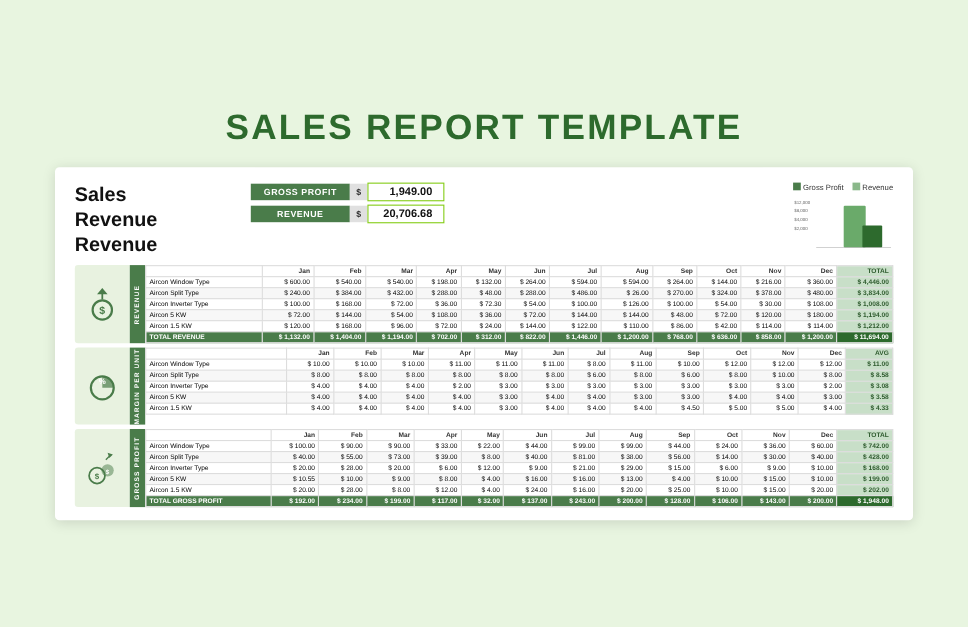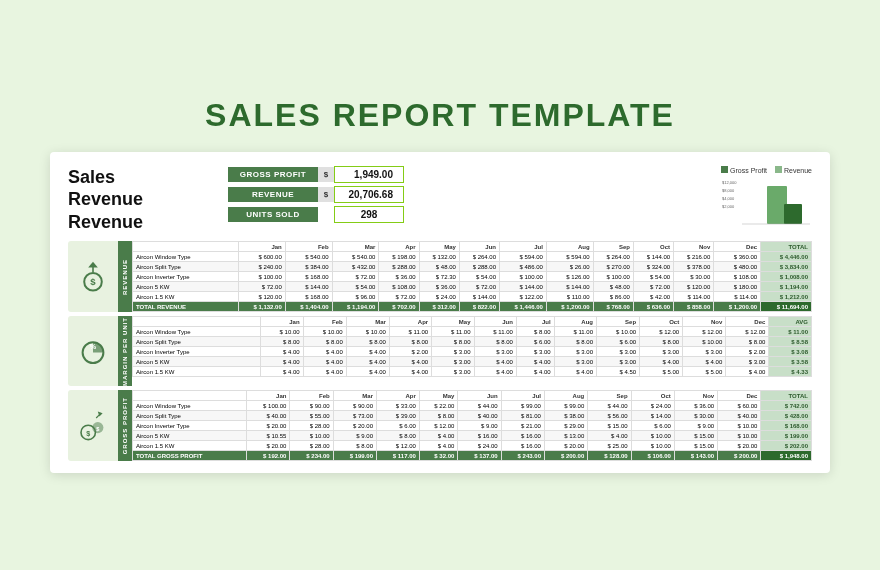--- a/index.html
+++ b/index.html
@@ -205,25 +205,20 @@
     <div class="summary-kpis">
       <div class="kpi-row">
         <div class="kpi-label">GROSS PROFIT</div>
         <div class="kpi-dollar">$</div>
         <div class="kpi-value">1,949.00</div>
       </div>
       <div class="kpi-row">
         <div class="kpi-label">REVENUE</div>
         <div class="kpi-dollar">$</div>
         <div class="kpi-value">20,706.68</div>
-      </div>
-      <div class="kpi-row">
-        <div class="kpi-label">UNITS SOLD</div>
-        <div class="kpi-dollar" style="visibility:hidden;">$</div>
-        <div class="kpi-value" style="text-align:center;">298</div>
       </div>
     </div>
     <div class="chart-area">
       <div class="chart-legend">
         <span><span class="legend-dot" style="background:#4a7c4a;"></span> <span>Gross Profit</span></span>
         <span><span class="legend-dot" style="background:#8ab88a;"></span> <span>Revenue</span></span>
       </div>
       <div class="chart-svg-container">
         <svg viewBox="0 0 90 55" xmlns="http://www.w3.org/2000/svg">
 

